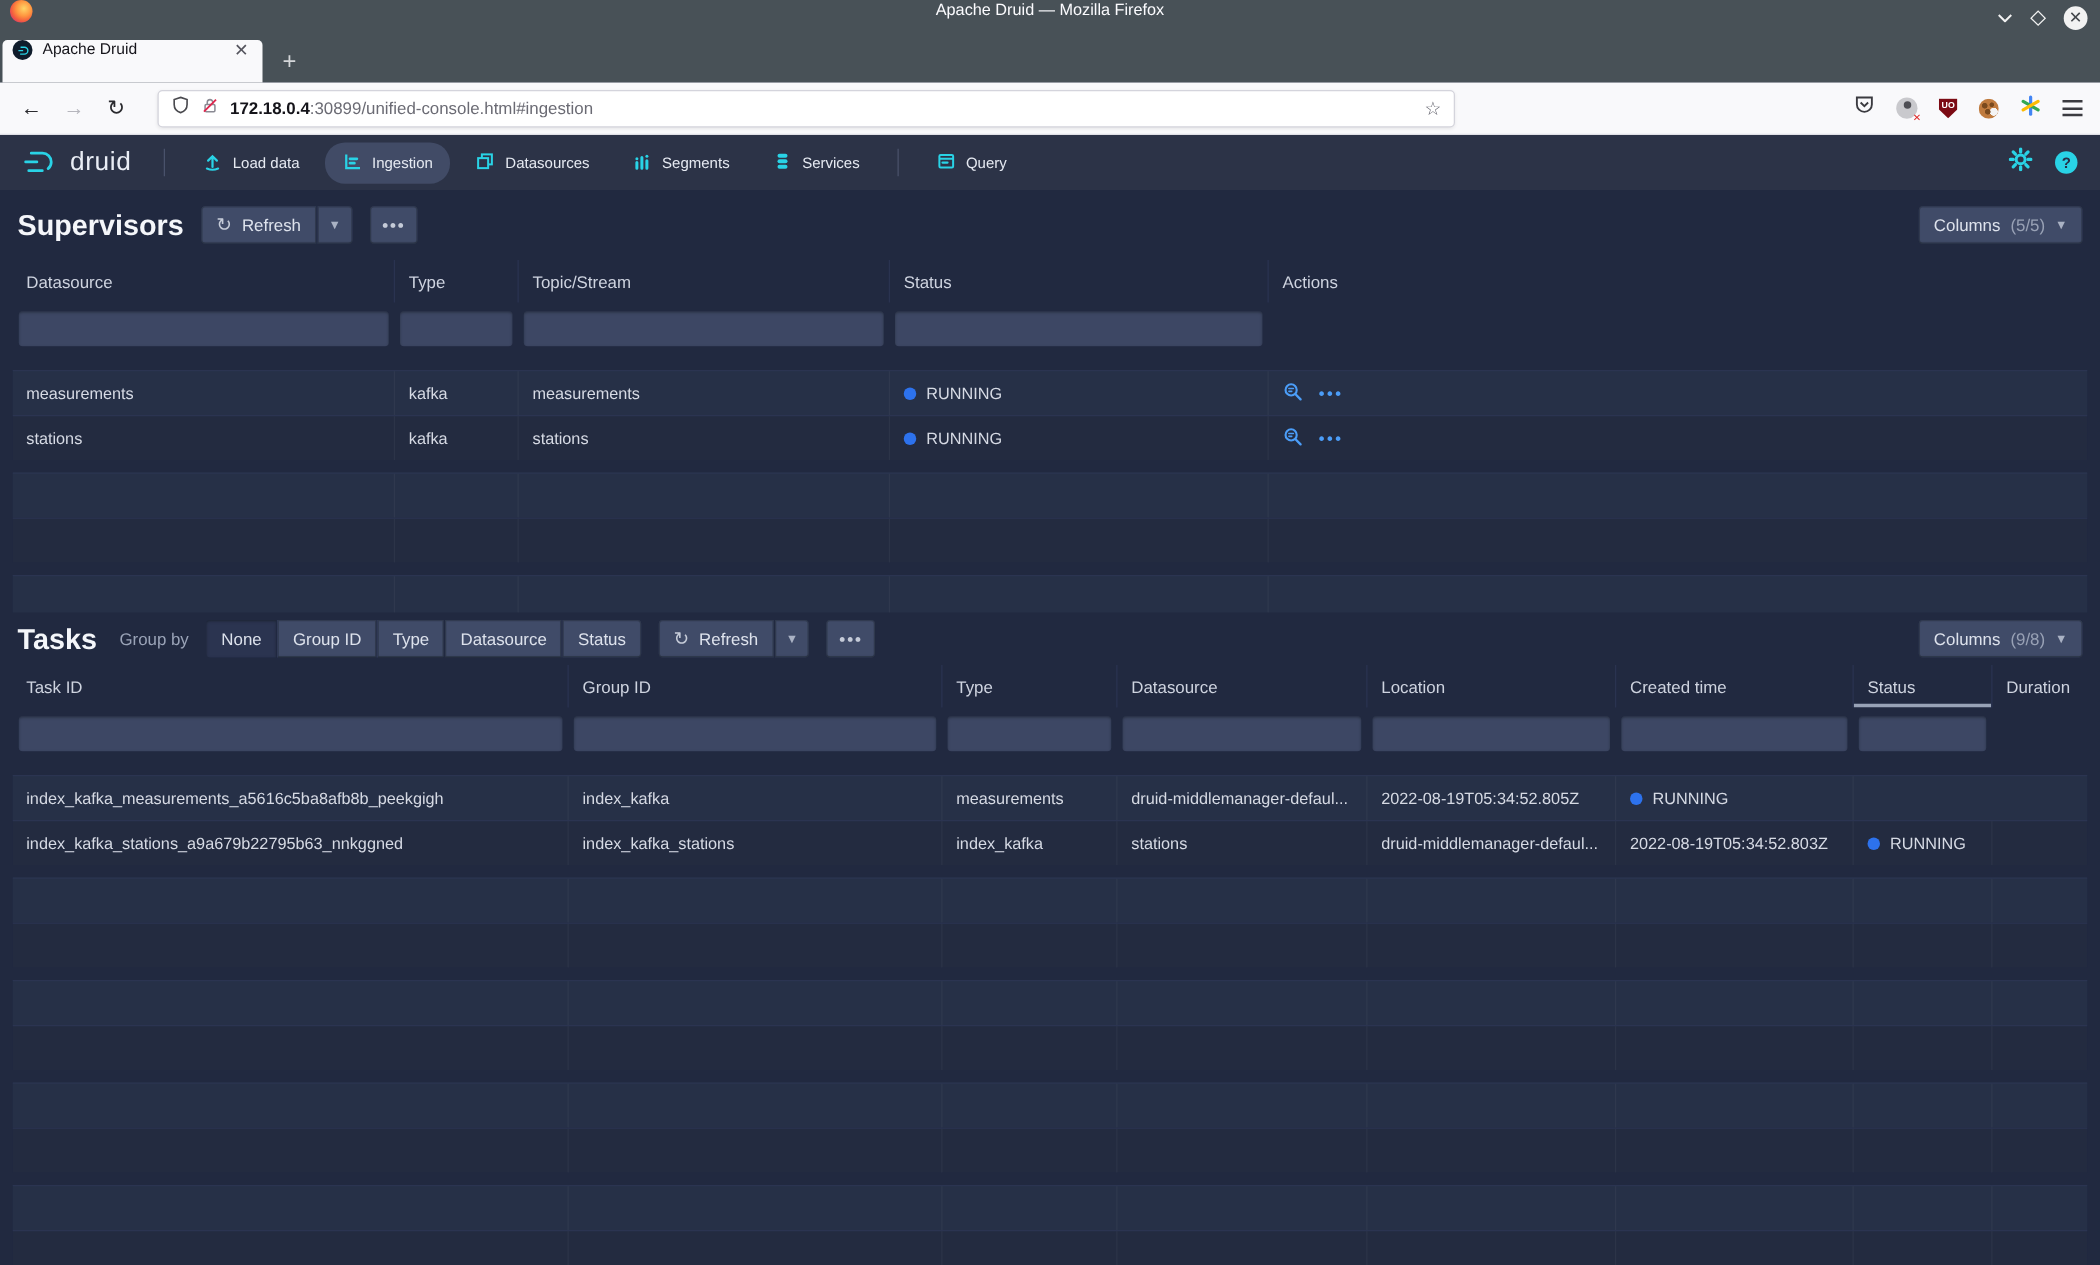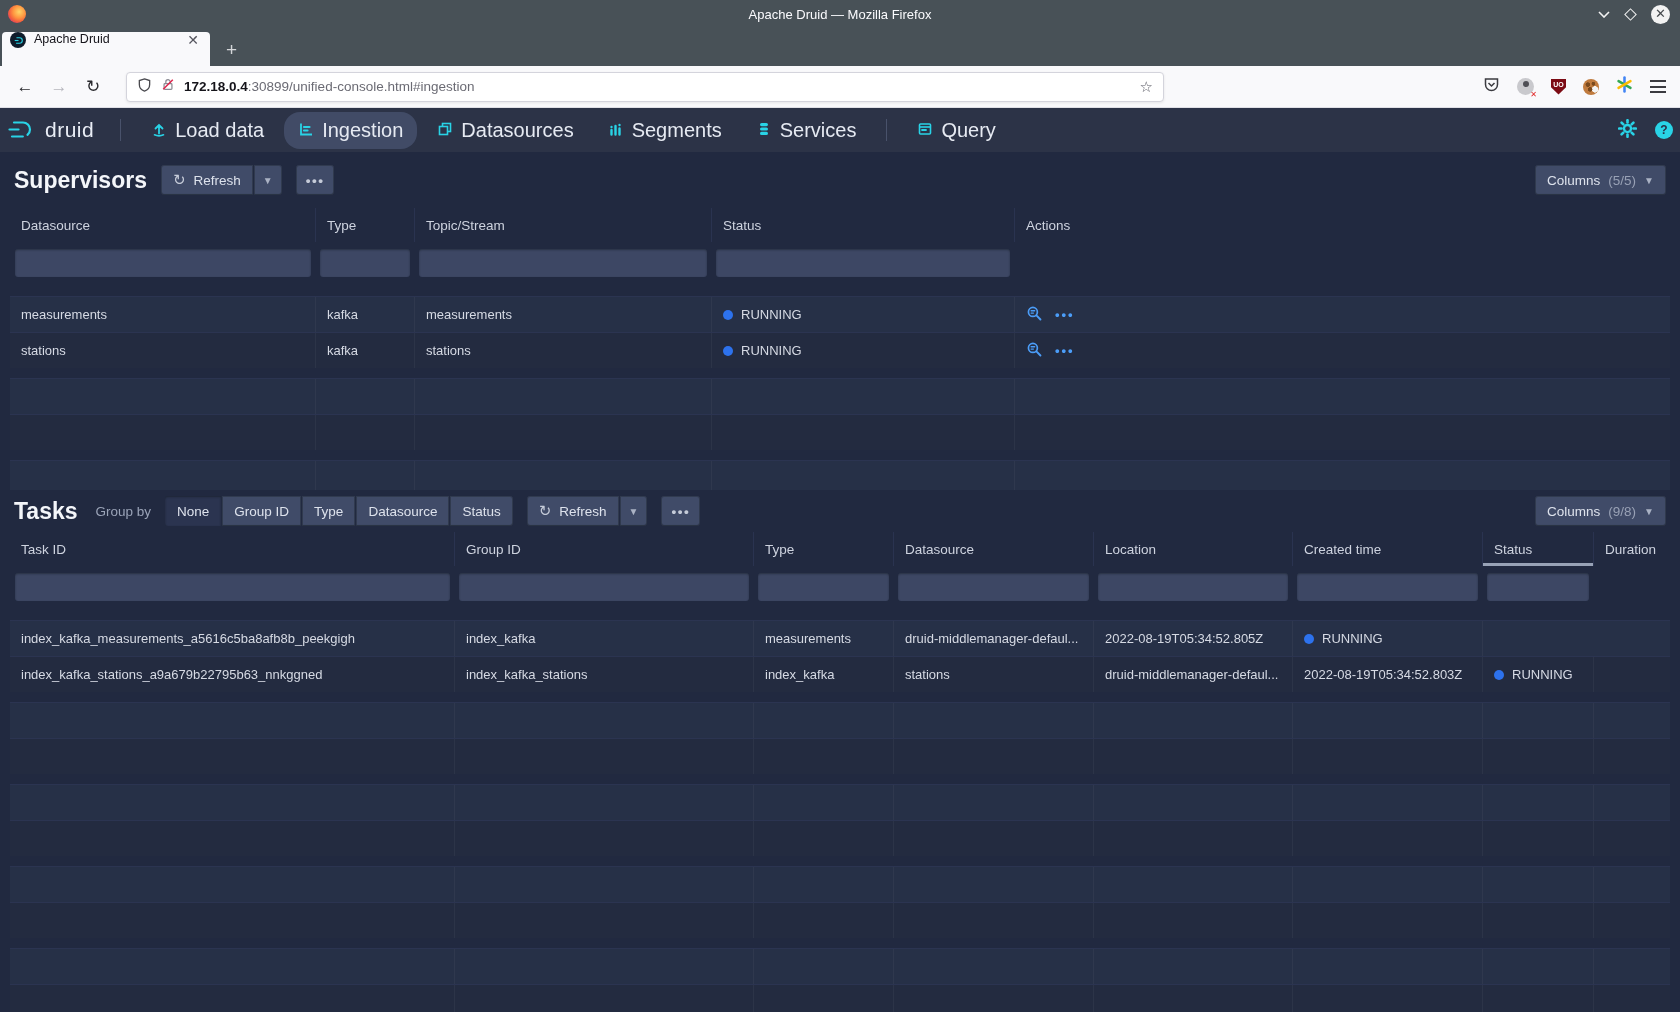--- a/index.html
+++ b/index.html
@@ -1,21 +1,21 @@
 <!DOCTYPE html>
 <html><head>
 <meta charset="utf-8">
 <style>
   * { margin:0; padding:0; box-sizing:border-box; }
   html,body { width:1680px; height:1012px; overflow:hidden; background:#212940;
     font-family:"Liberation Sans","DejaVu Sans",sans-serif; }
   .window { width:1680px; height:1012px; display:flex; flex-direction:column; }
 
   
-  .titlebar { height:28px; background:#485157; display:flex; align-items:center; position:relative; flex:none; }
+  .titlebar { height:28px; background:#485157; display:flex; position:relative; flex:none; }
   .ff-logo { width:18px; height:18px; border-radius:50%; margin-left:8px;
     background:radial-gradient(circle at 62% 38%, #ffd567 0%, #ff9640 38%, #f4603e 62%, #d6356f 84%, #951bb0 100%); }
   .win-title { position:absolute; left:0; right:0; text-align:center; color:#fbfbfe; font-size:13px; }
   .win-controls { margin-left:auto; display:flex; align-items:center; gap:16px; padding-right:10px; z-index:2; }
   .wc-min svg, .wc-max { display:block; }
   .wc-max { width:9px; height:9px; border:1.5px solid #f2f2f2; transform:rotate(45deg); }
   .wc-close { width:19px; height:19px; border-radius:50%; background:#f2f2f2; color:#44484c;
     font-size:13px; line-height:18px; text-align:center; font-weight:bold; }
 
   .tabbar { height:38px; background:#485157; display:flex; align-items:flex-end; flex:none; }
@@ -48,25 +48,25 @@
       radial-gradient(circle at 65% 30%, #7a4a1e 0 1.6px, transparent 2.1px),
       radial-gradient(circle at 45% 65%, #7a4a1e 0 2px, transparent 2.5px),
       radial-gradient(circle at 75% 65%, #f4f4f4 0 3px, transparent 3.4px); }
   .proxy { width:17px; height:17px; border-radius:50%; background:#c9c9cd; position:relative; }
   .proxy::before { content:""; position:absolute; left:5.5px; top:3px; width:6px; height:6px; border-radius:50%; background:#4f4f55; }
   .proxy::after { content:"✕"; position:absolute; right:-3px; bottom:-4px; color:#e02424; font-size:8px; font-weight:bold; }
   .hamburger { display:flex; flex-direction:column; gap:3.5px; }
   .hamburger i { width:16px; height:2px; background:#3b3b40; }
 
   
-  .dnav { height:44px; background:#2c3347; display:flex; align-items:center; padding:0 7px; gap:6px; flex:none; }
+  .dnav { height:44px; background:#2c3347; display:flex; align-items:center; padding:0 18px; gap:6px; flex:none; }
   .brand { display:flex; align-items:center; gap:8px; margin-right:10px; }
   .brand-text { color:#e9edf5; font-size:21px; letter-spacing:.5px; }
   .nav-sep { width:1px; height:22px; background:#49526b; margin:0 10px; }
-  .dnav-item { display:flex; align-items:center; gap:8px; color:#e6eaf2; font-size:20px;
+  .dnav-item { display:flex; align-items:center; gap:8px; color:#e6eaf2; font-size:12px;
     padding:7px 14px; border-radius:16px; white-space:nowrap; }
   .dnav-item.active { background:#414b66; }
   .dnav-right { margin-left:auto; display:flex; align-items:center; gap:18px; }
   .help-circle { width:18px; height:18px; border-radius:50%; background:#29d3e6; color:#273048;
     font-size:12px; font-weight:bold; text-align:center; line-height:18px; }
 
   
   .content { flex:1; background:#212940; display:flex; flex-direction:column; overflow:hidden; }
   .section-bar { display:flex; align-items:center; padding:0 14px; gap:14px; flex:none; }
   .sup-bar { height:56px; }

